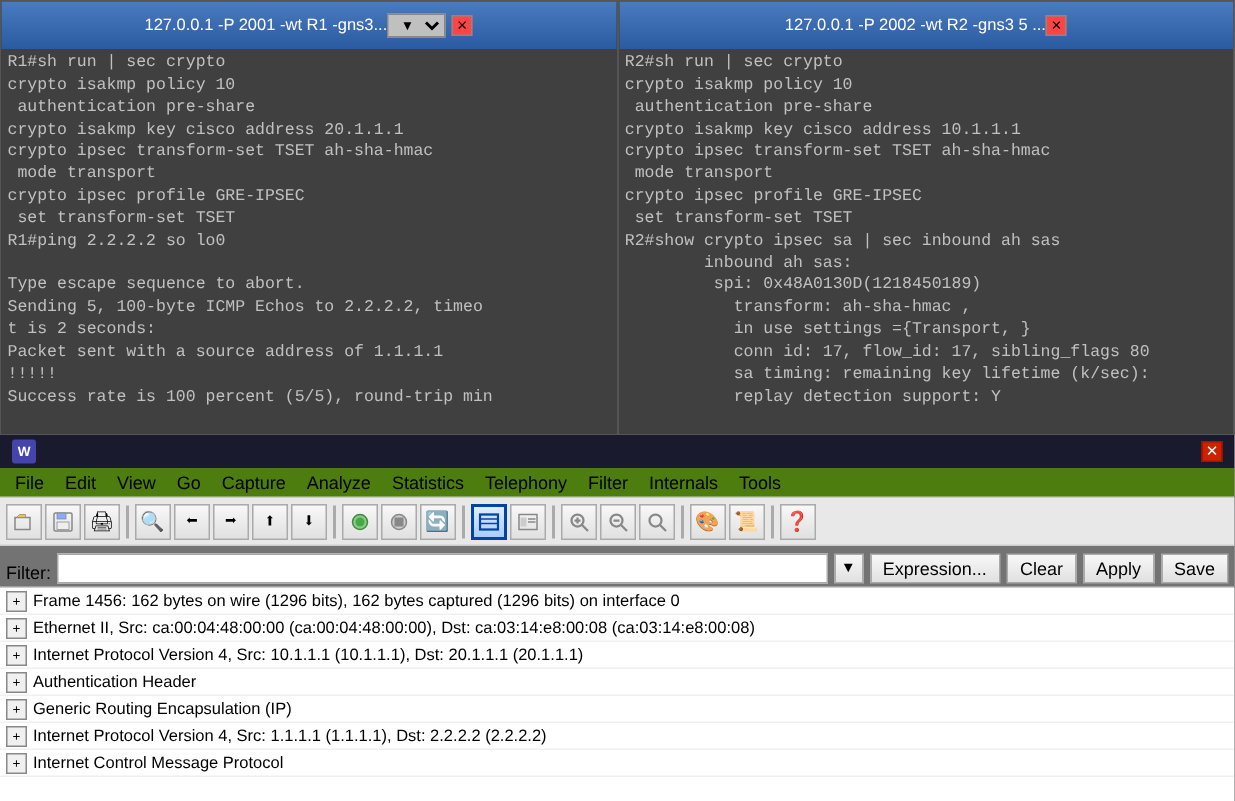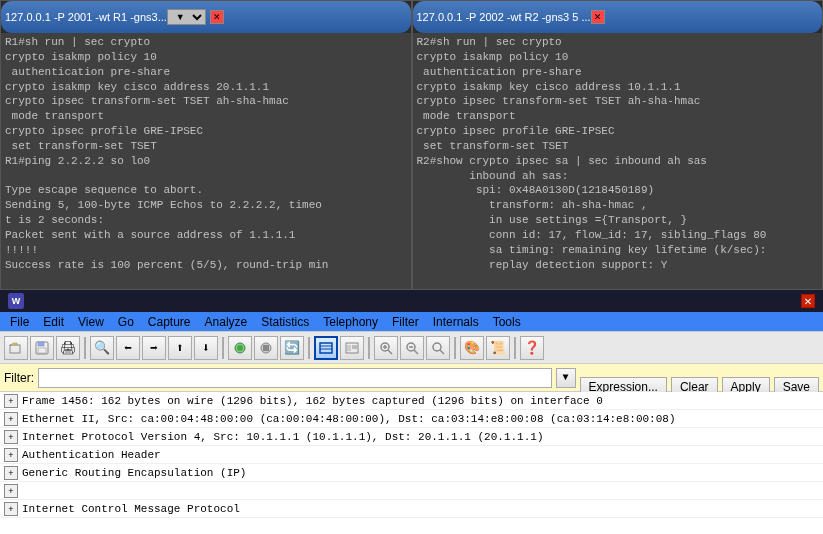--- a/index.html
+++ b/index.html
@@ -18,26 +18,25 @@
       display: flex;
       flex-direction: column;
       border: 1px solid #555;
     }
 
     .terminal-titlebar {
       height: 22px;
       background: linear-gradient(to bottom, #4a7bbf, #2a5a9f);
       display: flex;
       align-items: center;
-      justify-content: flex-start;
+      justify-content: center;
       padding: 16px 4px;
       color: white;
       font-size: 11px;
       font-family: Arial, sans-serif;
-      border-radius: 11px;
     }
 
     .terminal-titlebar .title-text {
       font-size: 11px;
       white-space: nowrap;
       overflow: hidden;
     }
 
     .terminal-titlebar .title-buttons {
       display: flex;
@@ -129,21 +128,21 @@
       display: flex;
       align-items: center;
       justify-content: center;
       color: white;
       font-size: 10px;
       cursor: pointer;
     }
 
     .ws-menubar {
       height: 20px;
-      background: #3b82f6;
+      background: #4d7c0f;
       display: flex;
       align-items: center;
       padding: 0 4px;
       border-bottom: 1px solid #ccc;
       gap: 2px;
     }
 
     .ws-menu-item {
       padding: 1px 6px;
       font-size: 12px;
@@ -181,23 +180,23 @@
       margin: 0 2px;
     }
 
     .ws-tool-btn.active {
       border: 2px solid #0044aa;
       background: linear-gradient(to bottom, #ddeeff, #aaccff);
     }
 
     .ws-filterbar {
       height: 28px;
-      background: #fef9c3;
-      display: flex;
-      align-items: center;
+      background: #737373;
+      display: flex;
+      align-items: flex-end;
       padding: 2px 4px;
       border-bottom: 1px solid #ccc;
       gap: 4px;
     }
 
     .filter-label {
       font-size: 12px;
       font-family: Arial, sans-serif;
       color: #000;
     }
@@ -260,21 +259,21 @@
       align-items: center;
       justify-content: center;
       font-size: 9px;
       margin-right: 4px;
       flex-shrink: 0;
       cursor: pointer;
     }
 
     .packet-text {
       font-size: 11px;
-      font-family: Liberation Mono, monospace;
+      font-family: Liberation Sans, sans-serif;
       color: #000;
       white-space: nowrap;
       overflow: hidden;
     }
   </style>
 </head>
 <body>
 
 <div class="terminals-area">
 
@@ -462,20 +461,21 @@
     <div class="packet-row">
       <div class="packet-expand">+</div>
       <span class="packet-text">Authentication Header</span>
     </div>
     <div class="packet-row">
       <div class="packet-expand">+</div>
       <span class="packet-text">Generic Routing Encapsulation (IP)</span>
     </div>
     <div class="packet-row">
       <div class="packet-expand">+</div>
+      <span class="packet-text">Internet Protocol Version 4, Src: 1.1.1.1 (1.1.1.1), Dst: 2.2.2.2 (2.2.2.2)</span>
     </div>
     <div class="packet-row">
       <div class="packet-expand">+</div>
       <span class="packet-text">Internet Control Message Protocol</span>
     </div>
   </div>
 
 </div>
 
 </body></html>

